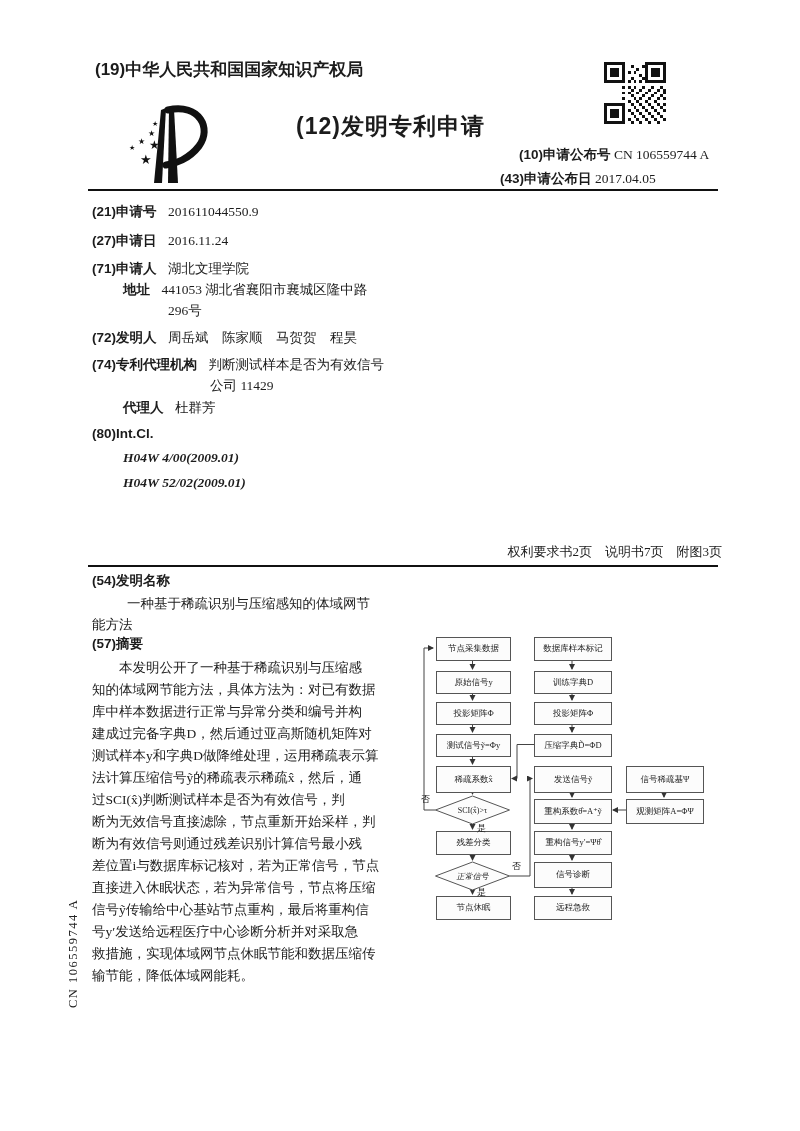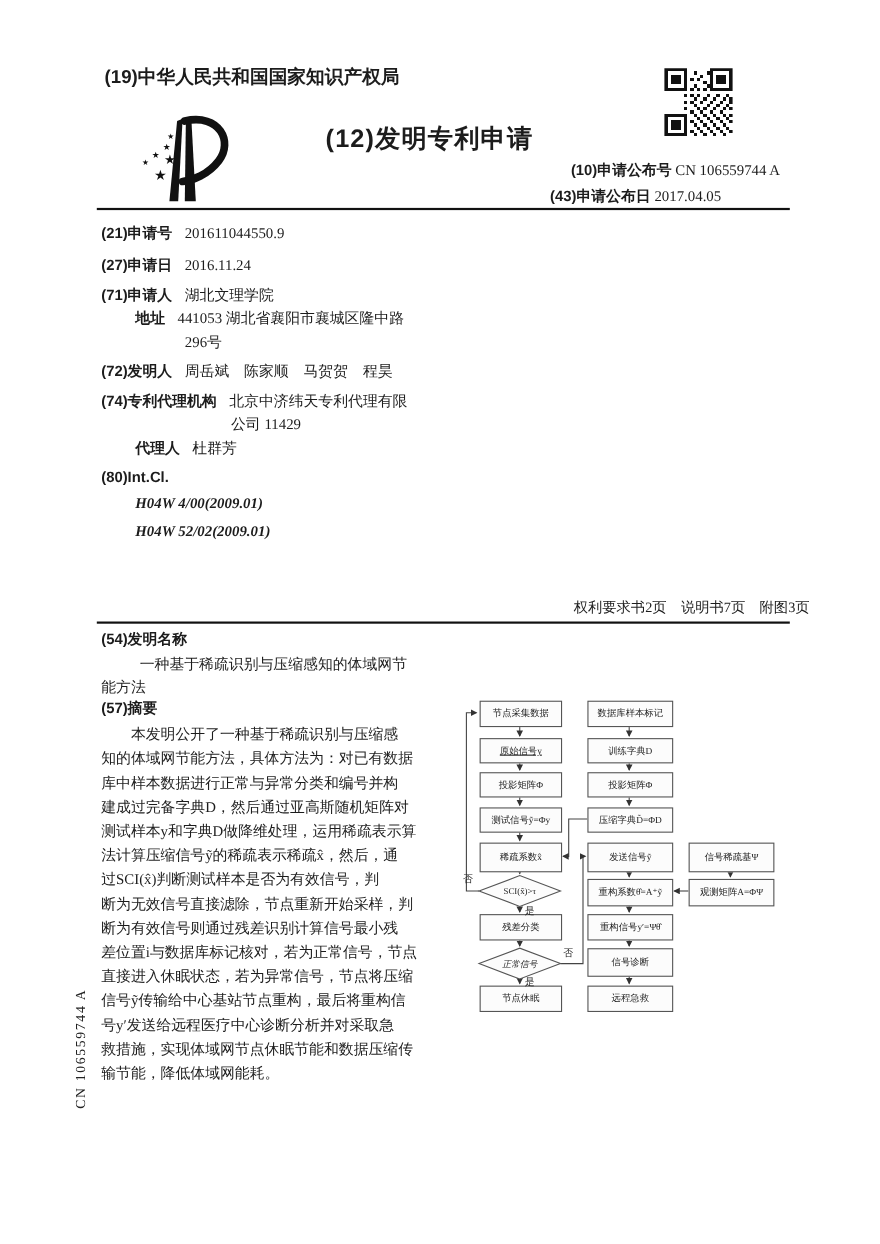--- a/index.html
+++ b/index.html
@@ -9,21 +9,21 @@
   .sans{font-family:"Liberation Sans","DejaVu Sans",sans-serif;}
   .b{font-weight:bold;}
   .hdr-office{left:95px;top:58px;font-size:17px;}
   .doc-type{left:296px;top:111px;font-size:23px;letter-spacing:1px;}
   .pub-line{left:500px;font-size:13.5px;white-space:nowrap;}
   .pub-label{font-family:"Liberation Sans","DejaVu Sans",sans-serif;font-weight:bold;}
   .rule{position:absolute;left:88px;width:630px;background:#111;}
   .bib{position:absolute;left:92px;font-size:13.5px;white-space:nowrap;}
   .bib .lab{font-family:"Liberation Sans","DejaVu Sans",sans-serif;font-weight:bold;margin-right:8px;}
   .ipc{font-style:italic;font-weight:bold;}
-  .pages-info{left:418px;top:543px;width:318px;text-align:right;font-size:13px;}
+  .pages-info{left:404px;top:543px;width:318px;text-align:right;font-size:13px;}
   .sec-label{font-family:"Liberation Sans","DejaVu Sans",sans-serif;font-weight:bold;font-size:13.5px;}
   .title-line,.abs-line{font-size:13.5px;line-height:21px;white-space:nowrap;}
   #abstract{left:92px;top:657px;width:336px;}
   .abs-line{height:22px;}
   .side-num{left:66px;top:1008px;transform:rotate(-90deg);transform-origin:left top;
             font-size:12.5px;letter-spacing:1.5px;white-space:nowrap;color:#222;}
   
   #flowchart{left:420px;top:628px;width:375px;height:310px;}
   .fc-box{position:absolute;border:1px solid #555;background:#fcfcfc;color:#222;
           display:flex;align-items:center;justify-content:center;
@@ -123,21 +123,21 @@
   </div>
   <div class="bib" style="top:302px;left:168px;">
     <span>296号</span>
   </div>
   <div class="bib" style="top:329px;">
     <span class="lab">(72)发明人</span>
     <span>周岳斌　陈家顺　马贺贺　程昊</span>
   </div>
   <div class="bib" style="top:356px;">
     <span class="lab">(74)专利代理机构</span>
-    <span>北京中济纬天专利代理有限</span>
+    <span>判断测试样本是否为有效信号</span>
   </div>
   <div class="bib" style="top:377px;left:210px;">
     <span>公司 11429</span>
   </div>
   <div class="bib" style="top:399px;left:123px;">
     <span class="lab">代理人</span>
     <span>杜群芳</span>
   </div>
   <div class="bib" style="top:426px;">
     <span class="lab">(80)Int.Cl.</span>
@@ -204,21 +204,21 @@
         <line x1="206" y1="182" x2="193" y2="182" marker-end="url(#ah)"></line>
         <polyline points="114,116.5 97,116.5 97,150.5 92,150.5" marker-end="url(#ah)"></polyline>
         <polyline points="15.5,182 4,182 4,20 13,20" marker-end="url(#ah)"></polyline>
         <polyline points="89.5,248 110,248 110,150.5 112,150.5" marker-end="url(#ah)"></polyline>
         <polygon points="15.5,182 52.5,168 89.5,182 52.5,196" fill="#fcfcfc" stroke="#555"></polygon>
         <polygon points="15.5,248 52.5,234 89.5,248 52.5,262" fill="#fcfcfc" stroke="#555"></polygon>
       </g>
     </svg>
 
     <div class="fc-box" style="left:16px;top:9px;width:73px;height:22px;">节点采集数据</div>
-    <div class="fc-box" style="left:16px;top:43px;width:73px;height:21px;text-decoration:underline;">原始信号y</div>
+    <div class="fc-box" style="left:16px;top:43px;width:73px;height:21px;">原始信号y</div>
     <div class="fc-box" style="left:16px;top:74px;width:73px;height:21px;">投影矩阵Φ</div>
     <div class="fc-box" style="left:16px;top:106px;width:73px;height:21px;">测试信号ỹ=Φy</div>
     <div class="fc-box" style="left:16px;top:138px;width:73px;height:25px;">稀疏系数x̂</div>
     <div class="fc-dtext" style="left:16px;top:172px;width:73px;height:20px;">SCI(x̂)&gt;τ</div>
     <div class="fc-box" style="left:16px;top:203px;width:73px;height:22px;">残差分类</div>
     <div class="fc-dtext" style="left:16px;top:238px;width:73px;height:20px;font-style:italic;">正常信号</div>
     <div class="fc-box" style="left:16px;top:268px;width:73px;height:22px;">节点休眠</div>
 
     <div class="fc-box" style="left:114px;top:9px;width:76px;height:22px;">数据库样本标记</div>
     <div class="fc-box" style="left:114px;top:43px;width:76px;height:21px;">训练字典D</div>

